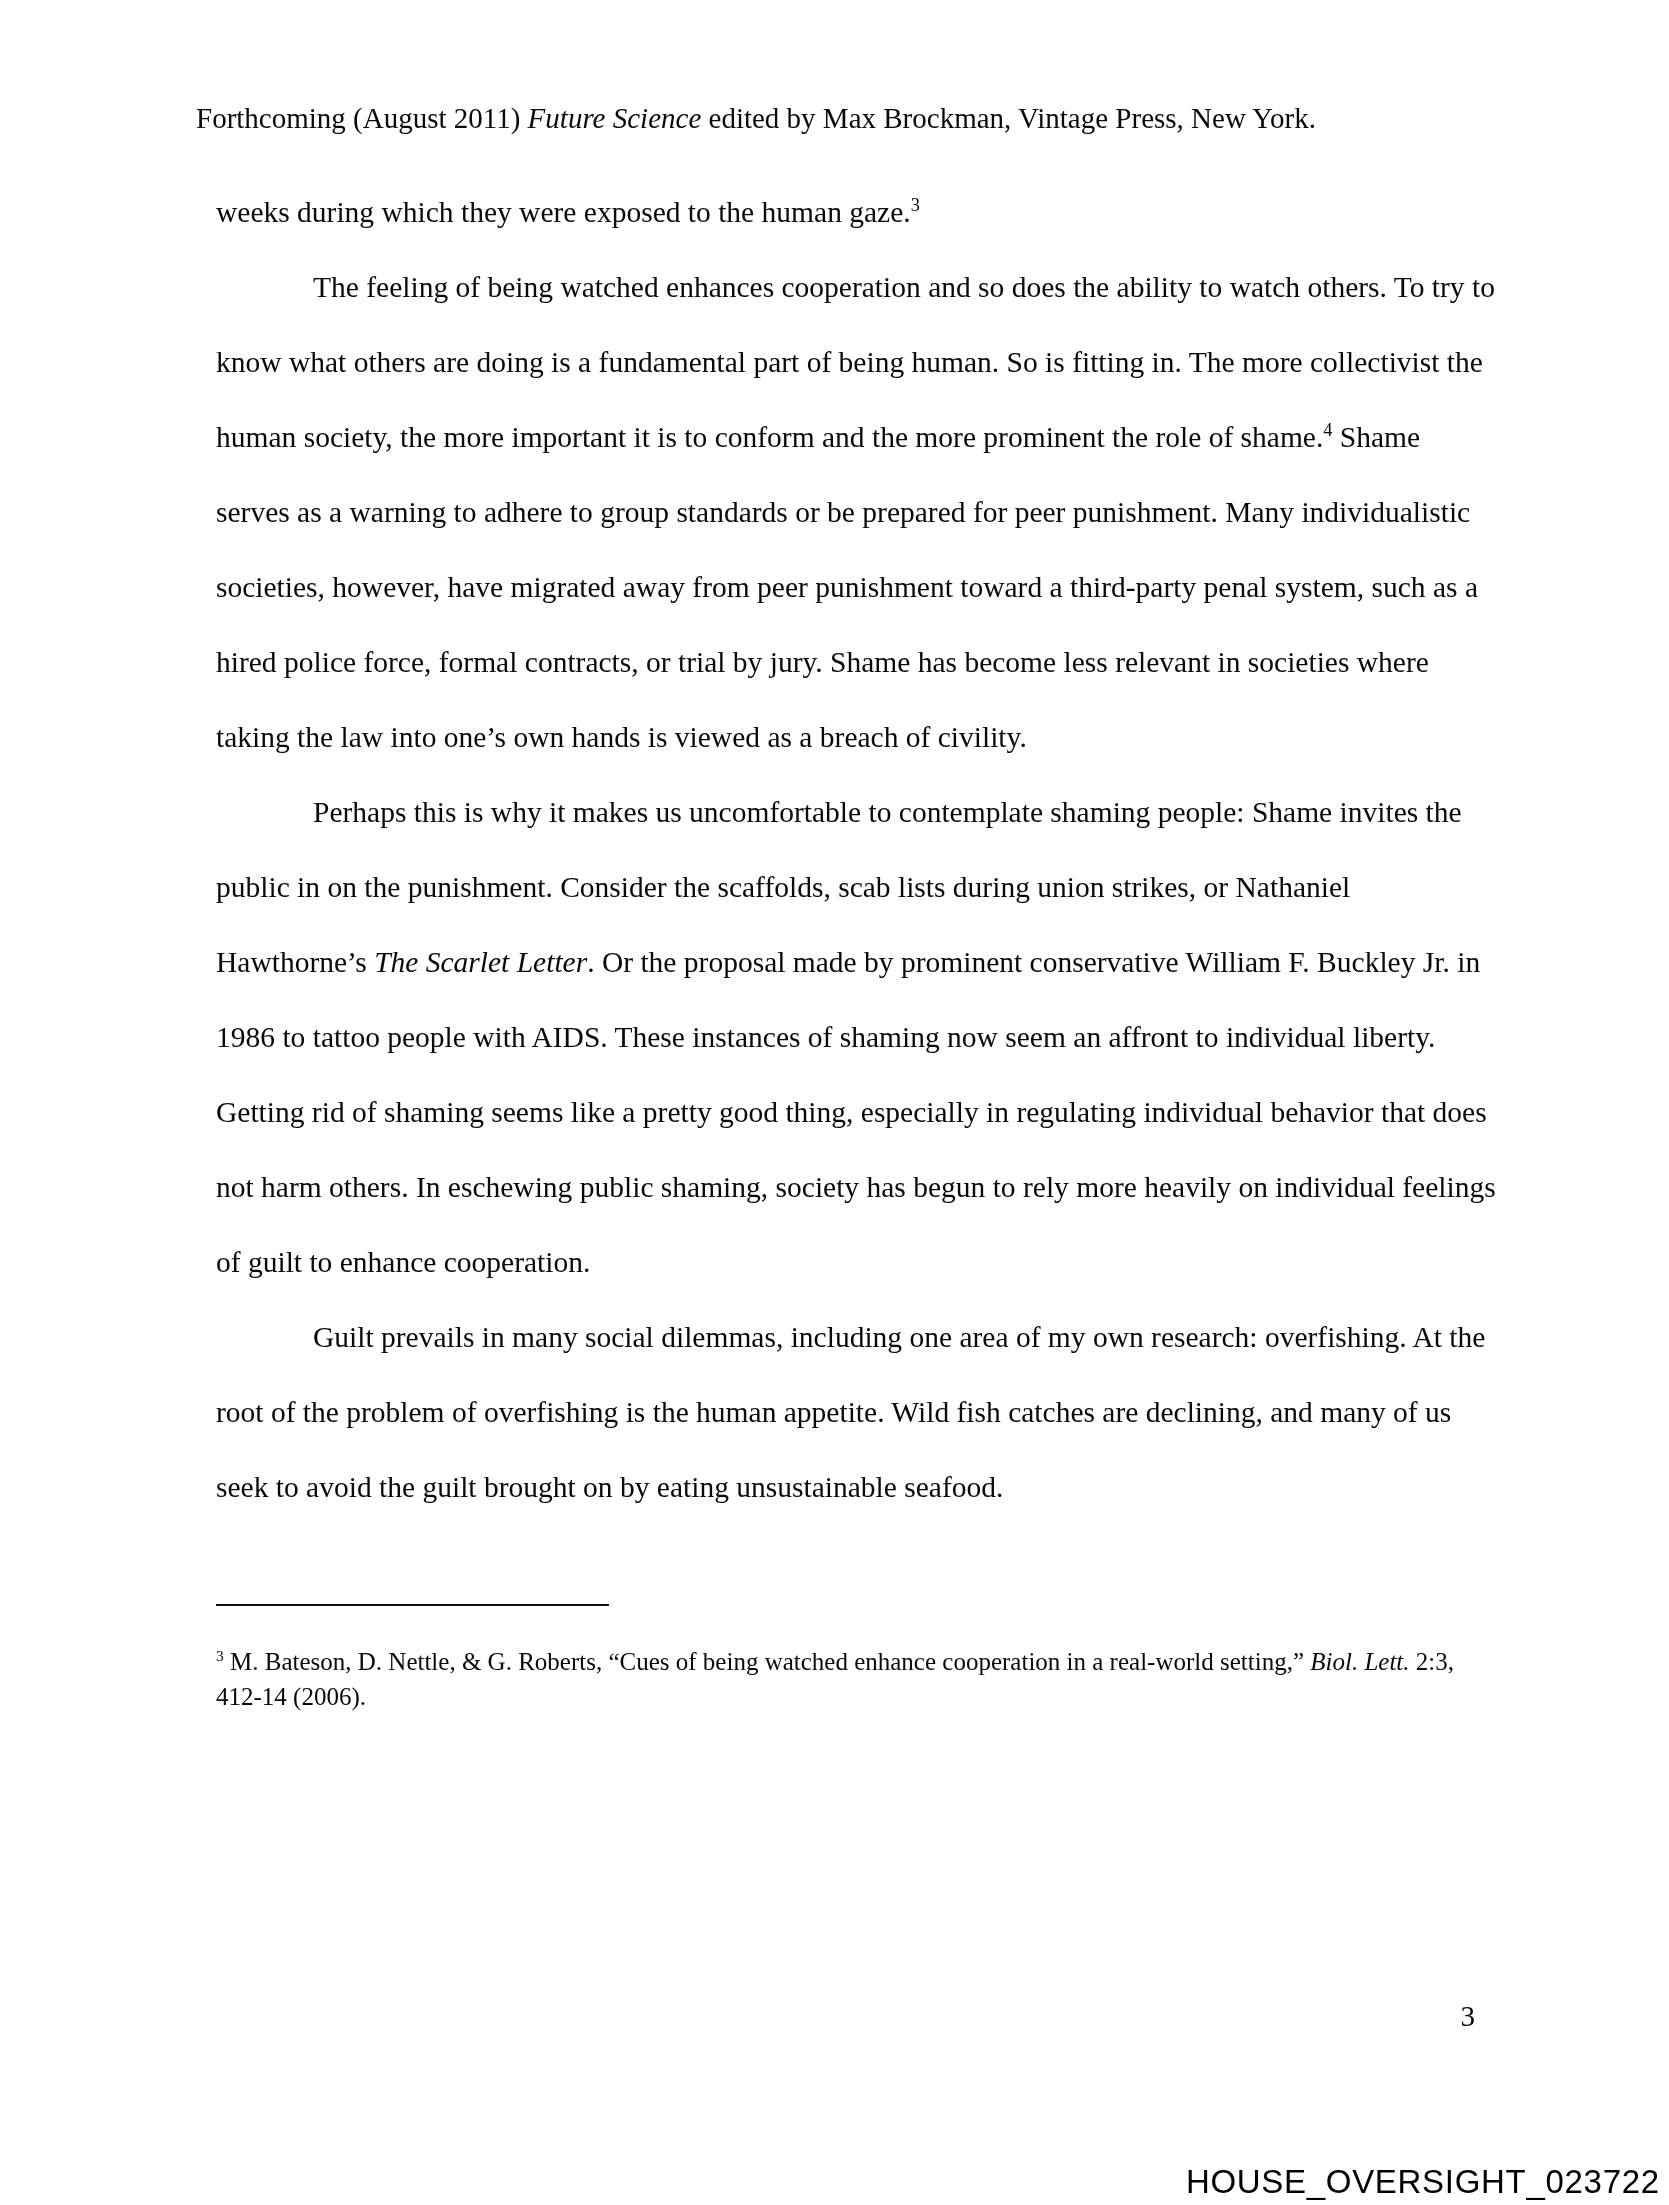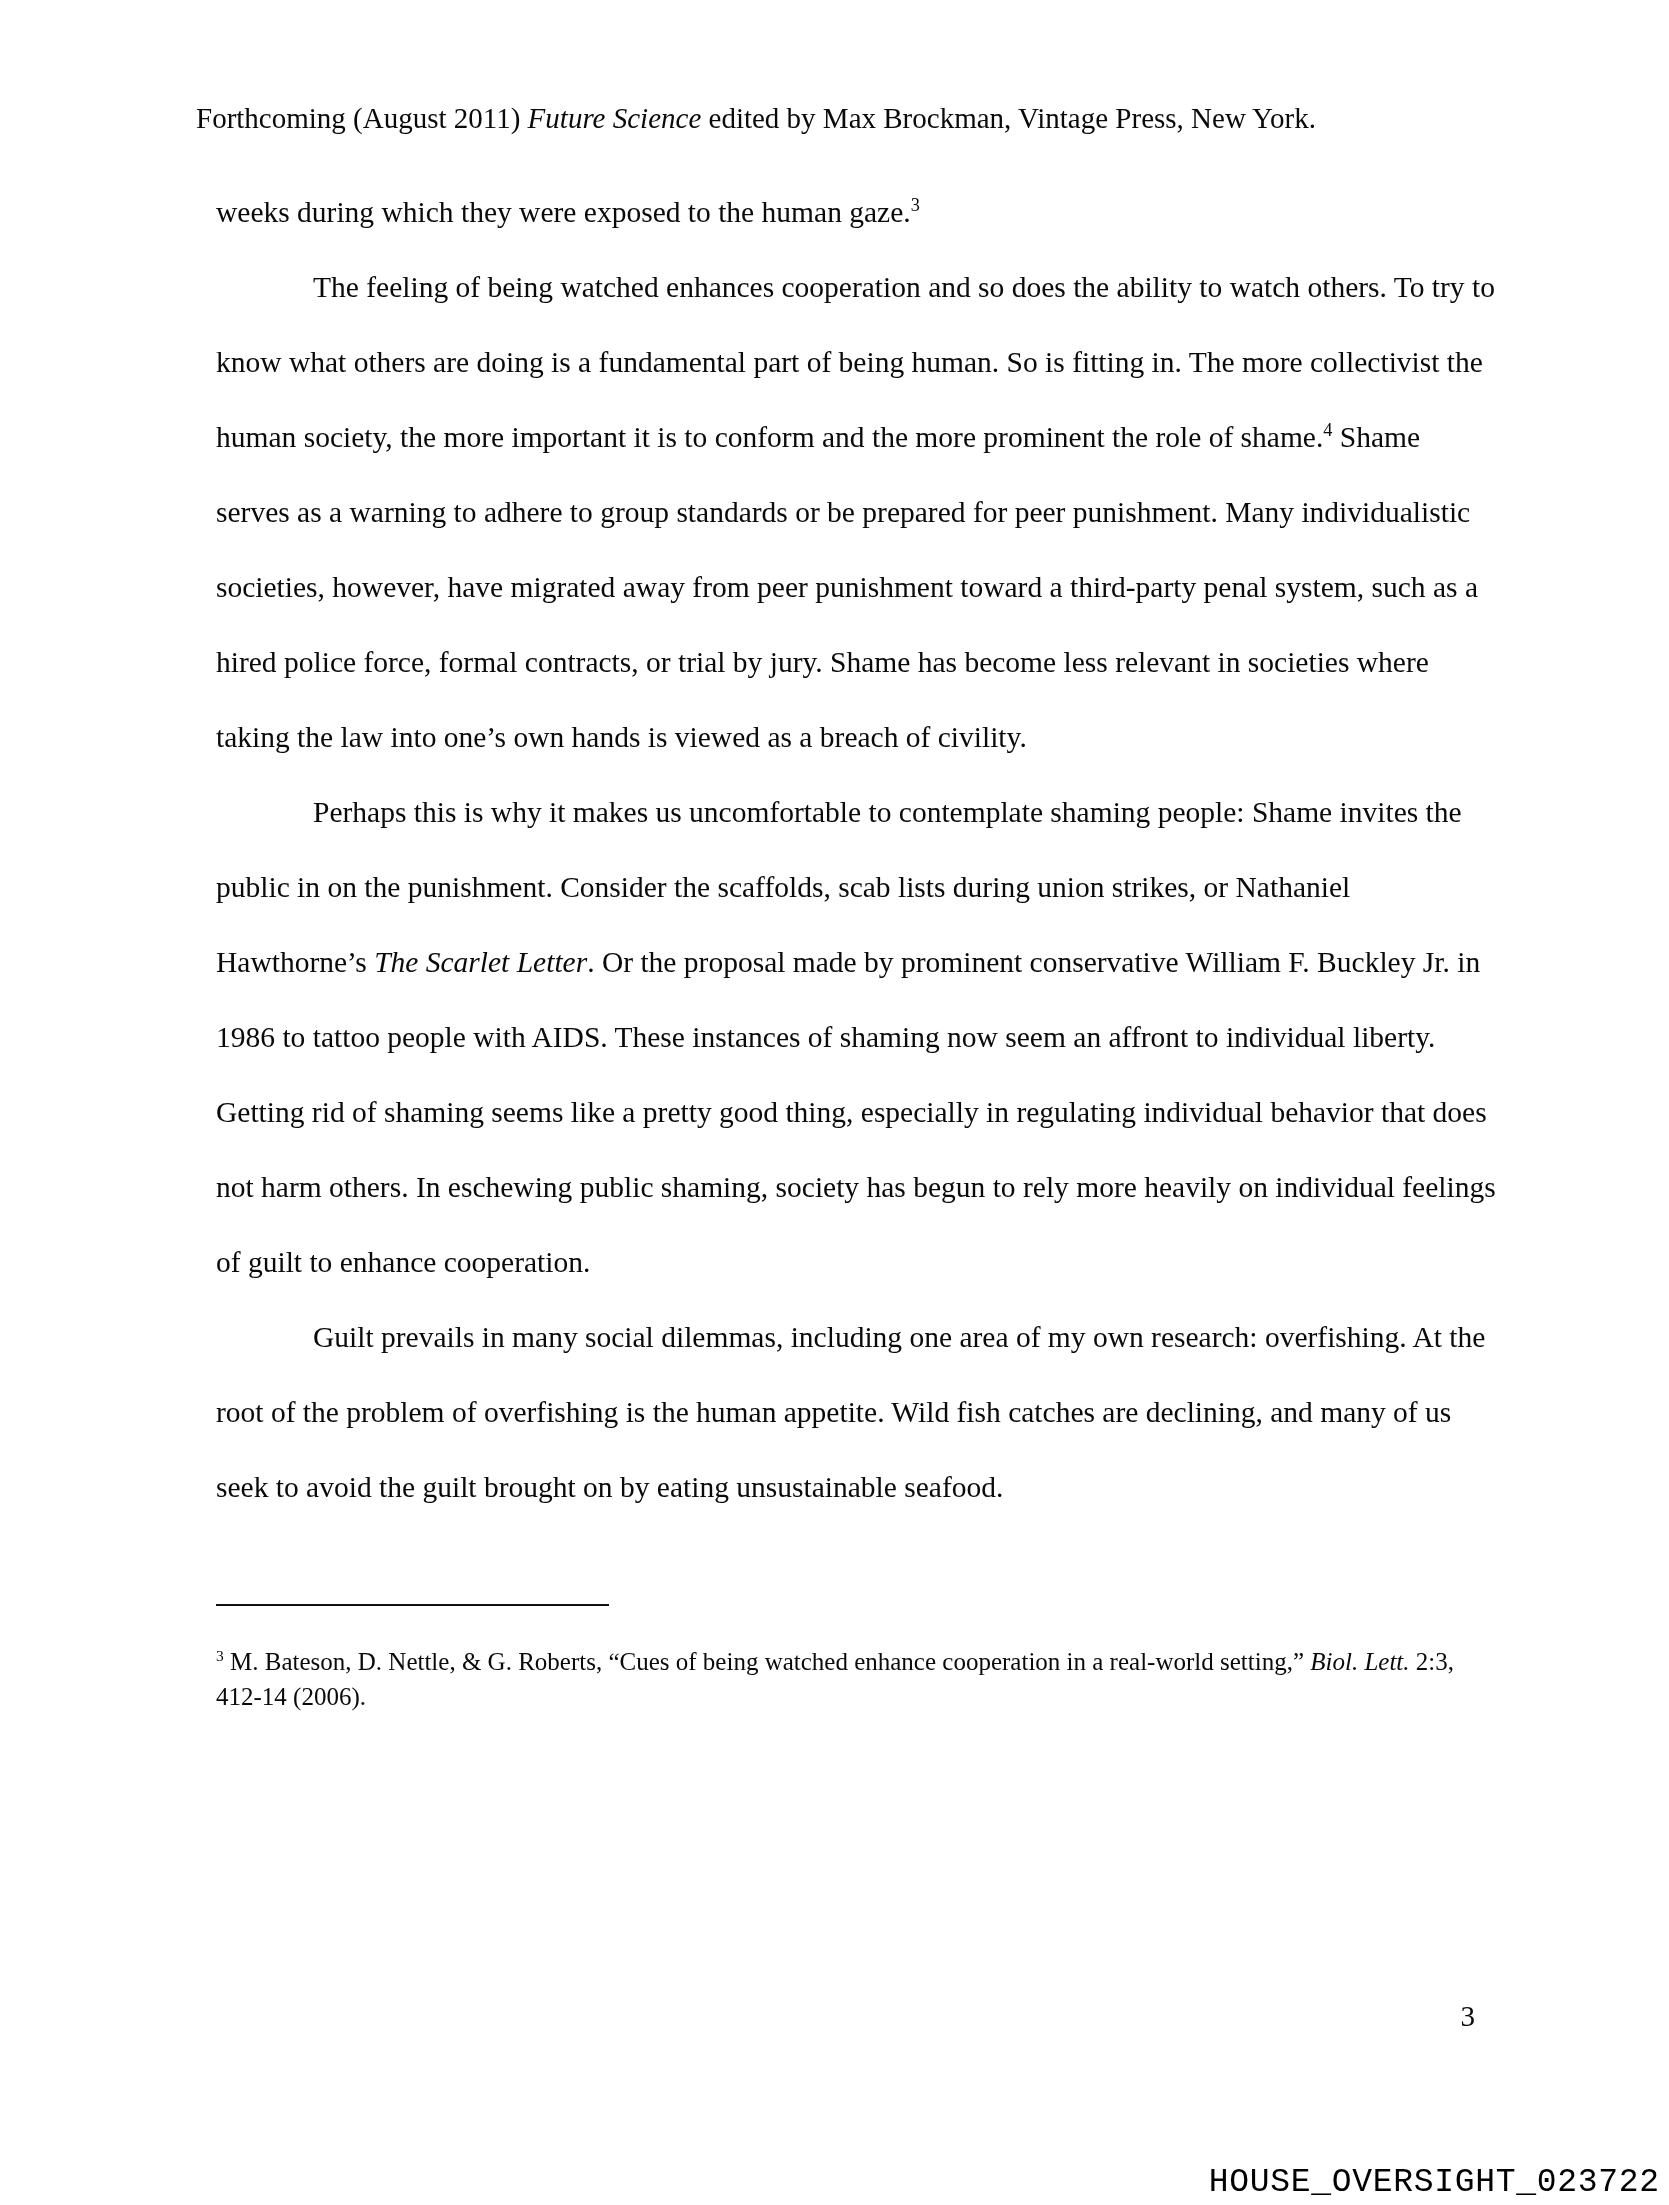--- a/index.html
+++ b/index.html
@@ -55,21 +55,21 @@
   .page-number {
     position: absolute;
     top: 2000px;
     right: 194px;
     font-size: 29px;
   }
   .watermark {
     position: absolute;
     right: 9.2px;
     bottom: 3.9px;
-    font-family: Liberation Mono, monospace;
+    font-family: Liberation Sans, sans-serif;
     font-size: 33px;
     color: #000000;
     letter-spacing: 0.7px;
   }
 </style>
 </head>
 <body>
 
 <div class="page">
 

